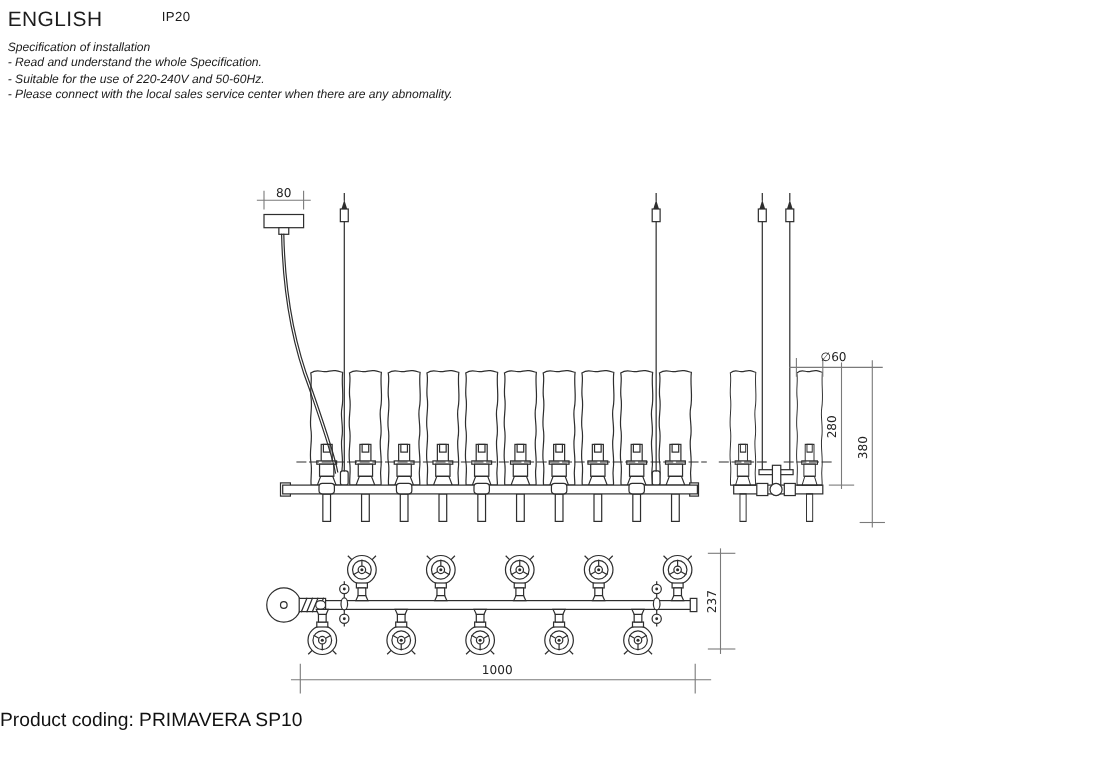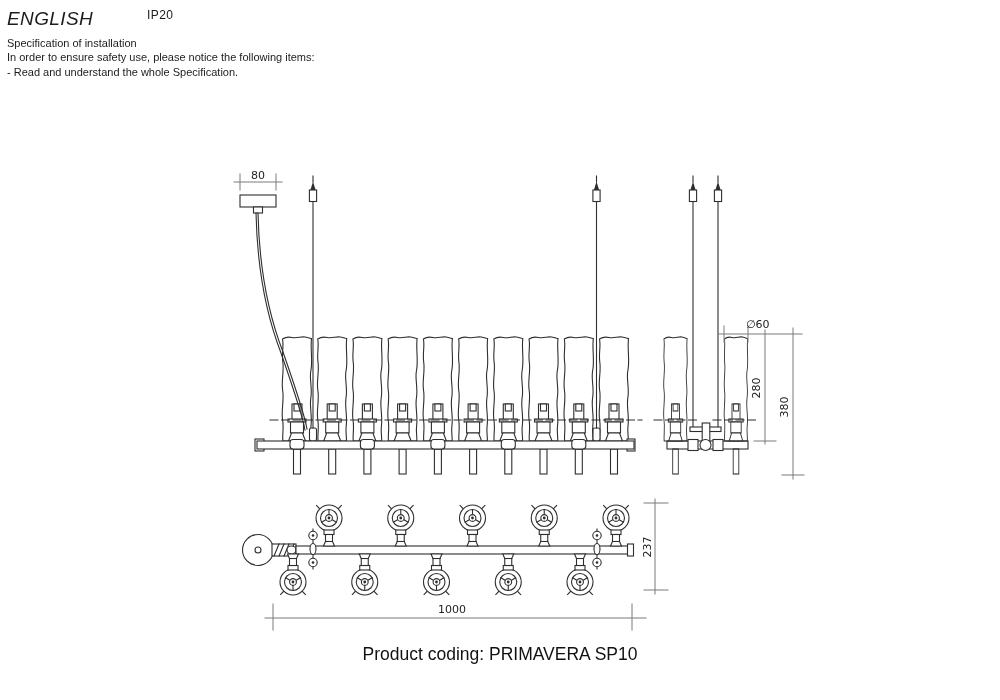--- a/index.html
+++ b/index.html
@@ -1,43 +1,44 @@
 <!DOCTYPE html>
 <html><head>
 <meta charset="utf-8">
 <style>
   html,body{margin:0;padding:0;background:#fff;}
   .page{position:relative;width:1000px;height:700px;background:#fff;overflow:hidden;
         font-family:"Liberation Sans",sans-serif;color:#1c1c1c;}
-  .hdr-lang{position:absolute;left:7px;top:8px;font-size:19px;letter-spacing:.4px;font-style:italic;}
+  .hdr-lang{position:absolute;left:7px;top:8px;font-size:19px;letter-spacing:.4px;}
   .hdr-ip{position:absolute;left:147px;top:8px;font-size:12px;letter-spacing:.4px;}
   .spec{position:absolute;left:7px;top:36px;font-size:11px;line-height:14.4px;}
-  .spec div{white-space:nowrap;}
+  .spec div{white-space:nowrap;font-style:italic;}
   .drawing-svg{position:absolute;left:0;top:0;}
-  .footer{position:absolute;left:0;top:644px;width:1000px;text-align:center;
+  .footer{position:absolute;left:0;top:644px;width:1000px;text-align:left;
           font-size:17.5px;color:#111;}
   
   .ln  {stroke:#2e2e2e;stroke-width:1.1;fill:none;stroke-linecap:square;}
   .lnw {stroke:#2e2e2e;stroke-width:1.1;fill:#fff;}
   .blk {fill:#2e2e2e;stroke:none;}
   .dim {stroke:#7a7a7a;stroke-width:1;fill:none;stroke-linecap:square;}
   .dimtxt{font-family:"DejaVu Sans",sans-serif;font-size:11px;fill:#222;}
 </style>
 </head>
 <body>
 
 <div class="page">
 
   <div class="hdr-lang">ENGLISH</div>
   <div class="hdr-ip">IP20</div>
 
   <div class="spec">
     <div>Specification of installation</div>
-    <div>In order to ensure safety use, please notice the following items:</div>
     <div>- Read and understand the whole Specification.</div>
+    <div>- Suitable for the use of 220-240V and 50-60Hz.</div>
+    <div>- Please connect with the local sales service center when there are any abnomality.</div>
   </div>
 
   <svg class="drawing-svg" width="1000" height="700" viewBox="0 0 1000 700">
 
     <defs>
 
       <g id="tube-unit">
         <path class="lnw" d="M-14.5 339 C-13 338 -9 336.5 -5 337.5 C0 338.8 4 336.2 8 337 C11 337.6 13.2 338.2 14.5 338.5
              C13.2 350 16 360 13.8 371 C12.2 379 15.6 388 13.8 398 C12.4 407 15.4 416 14 426
              C13.2 432 14.6 437 14.2 441 L-14.2 441

